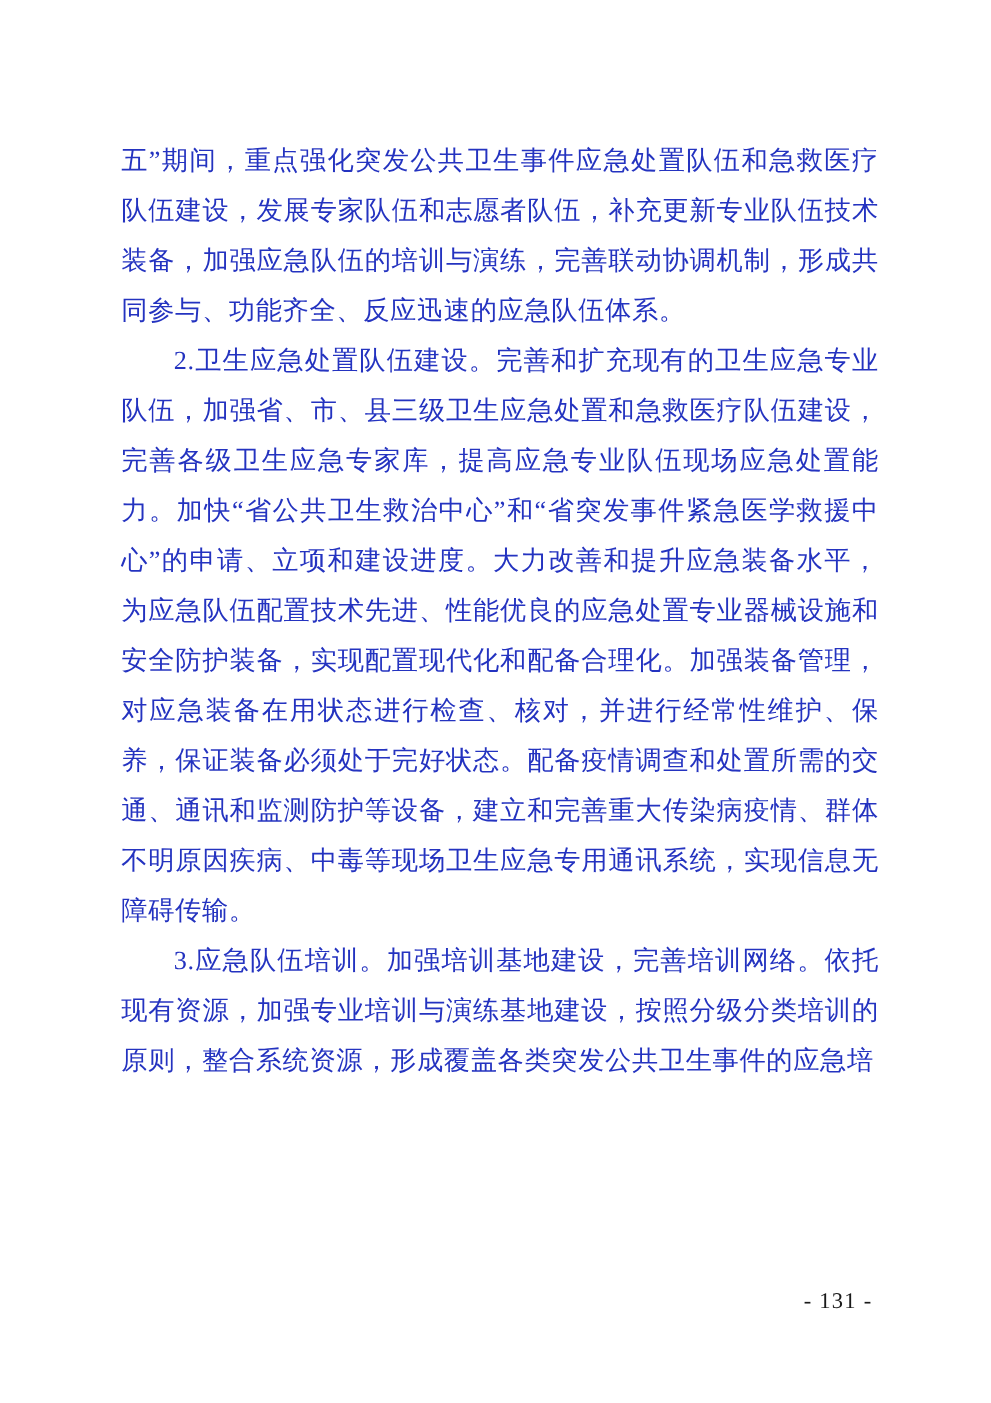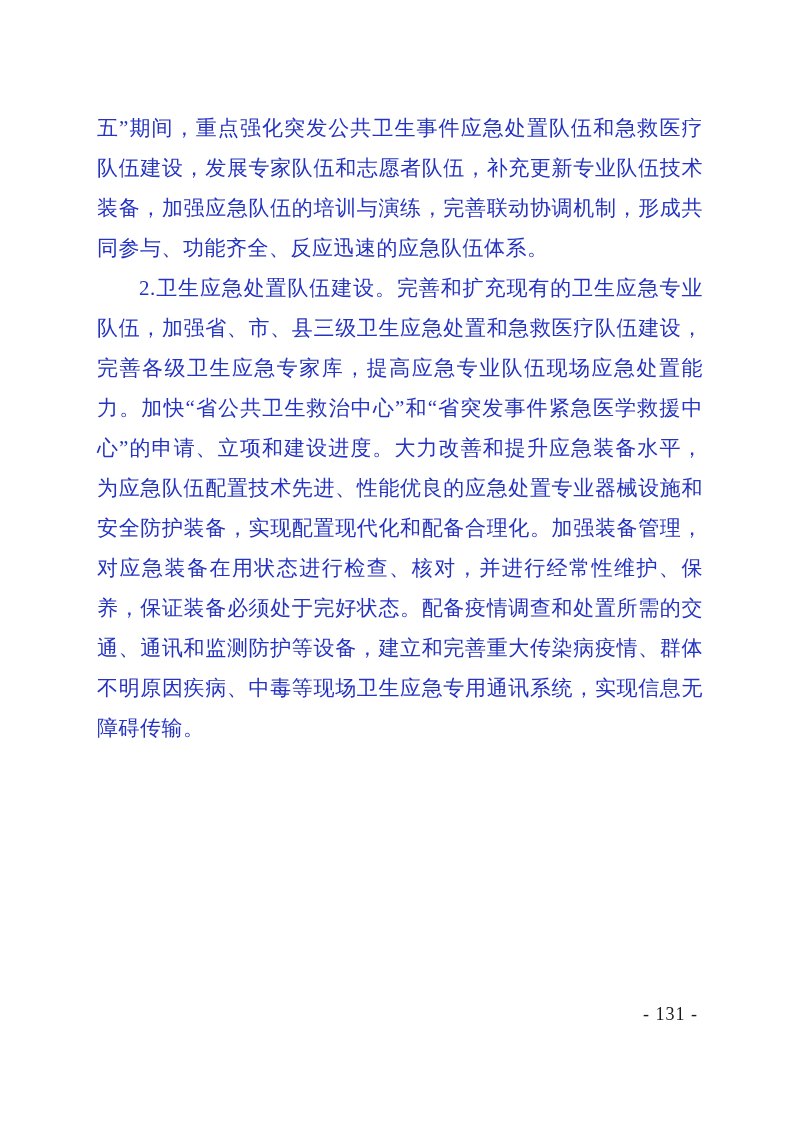--- a/index.html
+++ b/index.html
@@ -29,29 +29,30 @@
   .para {
     margin: 0;
     padding: 0;
   }
   .para.indent {
     text-indent: 2em;
   }
   .page-number {
     position: absolute;
     right: 95px;
-    top: 1004px;
+    top: 1030px;
     color: #1a1a1a;
     font-size: 18px;
     font-family: "Liberation Serif", "DejaVu Serif", serif;
     letter-spacing: 1px;
   }
 </style>
 </head>
 <body>
 
 <div class="page">
   <div class="body-text">
     <p class="para no-indent">五”期间，重点强化突发公共卫生事件应急处置队伍和急救医疗队伍建设，发展专家队伍和志愿者队伍，补充更新专业队伍技术装备，加强应急队伍的培训与演练，完善联动协调机制，形成共同参与、功能齐全、反应迅速的应急队伍体系。</p>
     <p class="para indent">2.卫生应急处置队伍建设。完善和扩充现有的卫生应急专业队伍，加强省、市、县三级卫生应急处置和急救医疗队伍建设，完善各级卫生应急专家库，提高应急专业队伍现场应急处置能力。加快“省公共卫生救治中心”和“省突发事件紧急医学救援中心”的申请、立项和建设进度。大力改善和提升应急装备水平，为应急队伍配置技术先进、性能优良的应急处置专业器械设施和安全防护装备，实现配置现代化和配备合理化。加强装备管理，对应急装备在用状态进行检查、核对，并进行经常性维护、保养，保证装备必须处于完好状态。配备疫情调查和处置所需的交通、通讯和监测防护等设备，建立和完善重大传染病疫情、群体不明原因疾病、中毒等现场卫生应急专用通讯系统，实现信息无障碍传输。</p>
+    <p class="para indent">3.应急队伍培训。加强培训基地建设，完善培训网络。依托现有资源，加强专业培训与演练基地建设，按照分级分类培训的原则，整合系统资源，形成覆盖各类突发公共卫生事件的应急培</p>
   </div>
   <div class="page-number">- 131 -</div>
 </div>
 
 </body></html>

